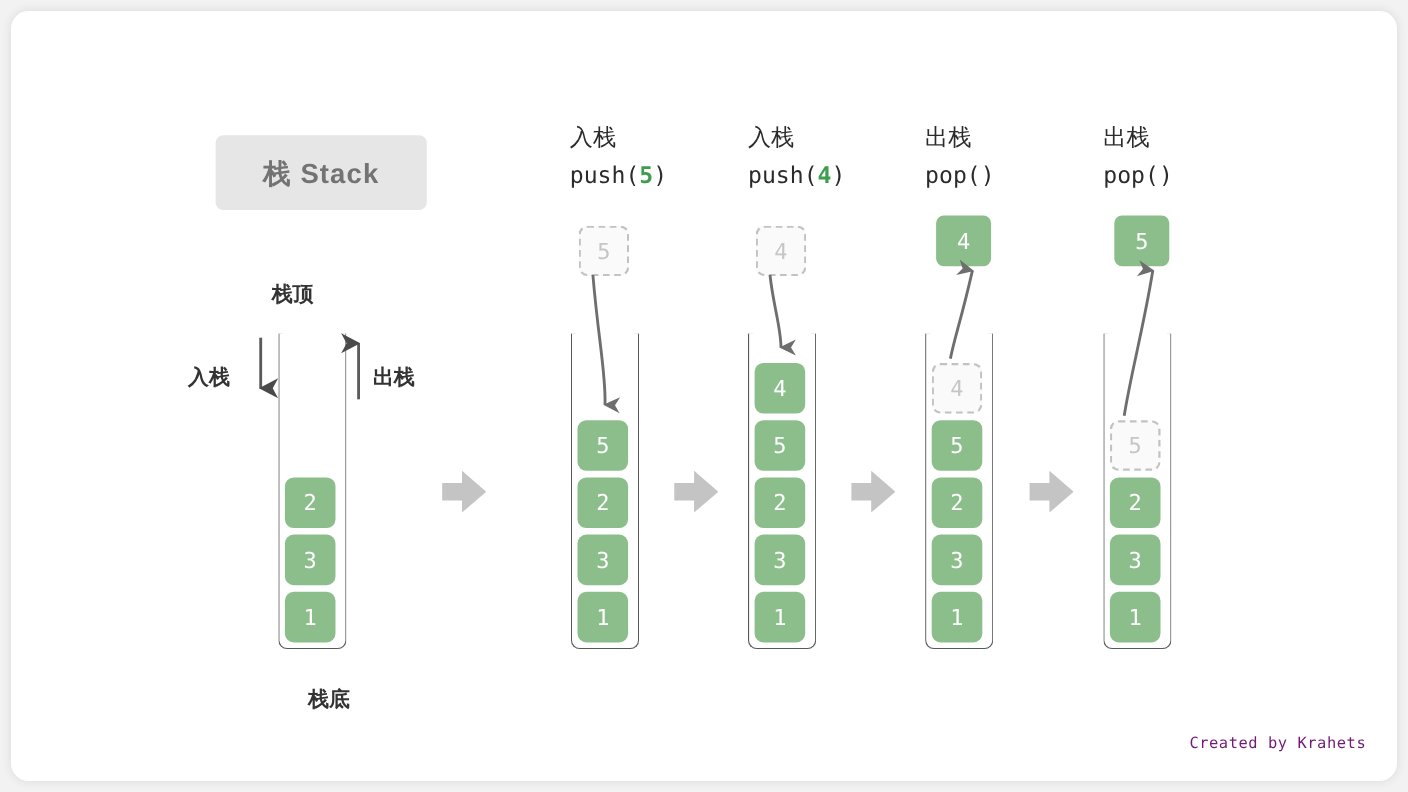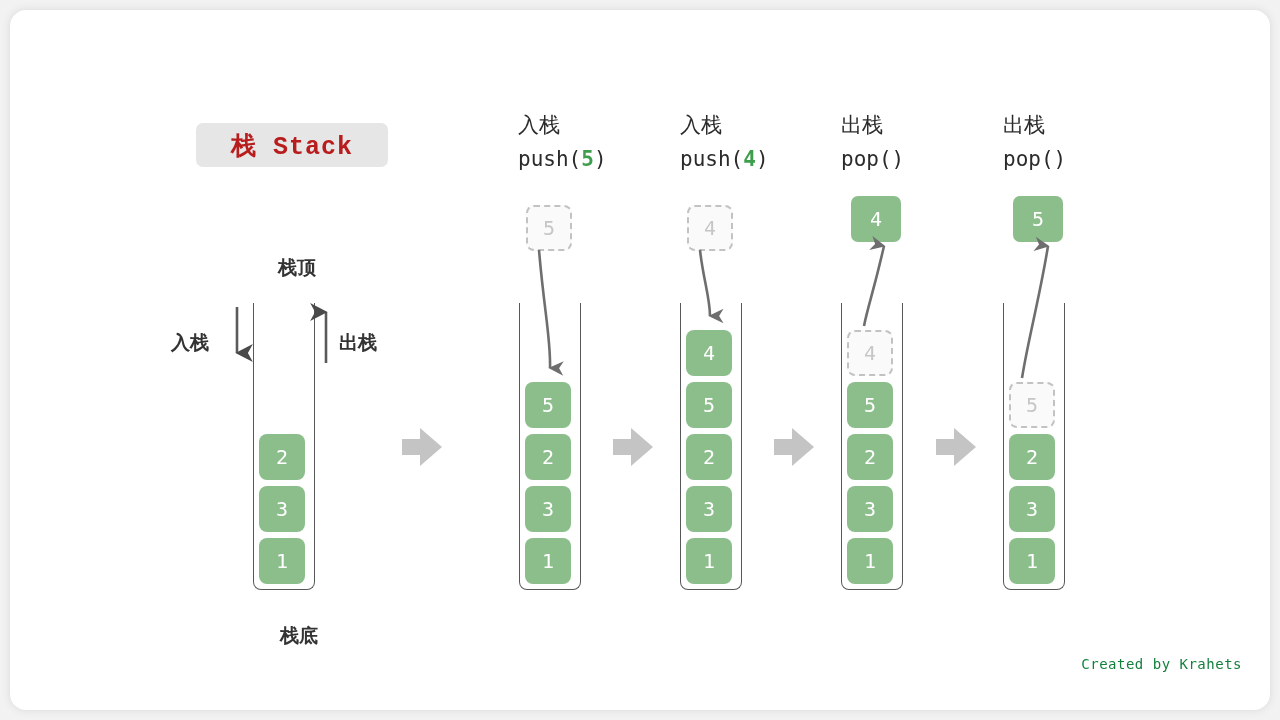--- a/index.html
+++ b/index.html
@@ -32,30 +32,30 @@
     box-shadow: 0 0 10px rgba(0,0,0,0.10);
     overflow: hidden;
   }
 
   
   #title-badge {
     position: absolute;
     left: 186px;
     top: 113px;
     width: 192px;
-    height: 44px;
+    height: 68px;
     background: #e6e6e6;
     border-radius: 7px;
     display: flex;
     align-items: center;
     justify-content: center;
-    font-family: Liberation Mono, monospace;
+    font-family: Liberation Sans, sans-serif;
     font-size: 25px;
     font-weight: bold;
-    color: #b91c1c;
+    color: #737373;
     letter-spacing: 1px;
   }
 
   
   .cn-label {
     position: absolute;
     font-family: "DejaVu Sans", sans-serif;
     font-size: 19px;
     font-weight: bold;
     color: #333333;
@@ -128,38 +128,38 @@
     top: 0;
     width: 1260px;
     height: 700px;
     pointer-events: none;
   }
 
   
   #credit {
     position: absolute;
     right: 28px;
-    bottom: 38px;
+    bottom: 26px;
     font-family: "DejaVu Sans Mono", monospace;
     font-size: 14px;
-    color: #15803d;
+    color: #701a75;
     letter-spacing: 0.5px;
   }
 </style>
 </head>
 <body>
 
 <div id="canvas">
   <div id="card">
 
     <div id="title-badge">
       <span>栈 Stack</span>
     </div>
 
-    <div class="cn-label" style="left:268px; top:245px;">栈顶</div>
+    <div class="cn-label" style="left:237px; top:245px;">栈顶</div>
 
     <div class="cn-label" style="left:161px; top:320px;">入栈</div>
 
     <div class="cn-label" style="left:329px; top:320px;">出栈</div>
 
     <div class="cn-label" style="left:270px; top:613px;">栈底</div>
 
     <div class="stack-box" style="left:243px; top:293px; width:62px; height:287px;"></div>
 
     <div class="cell" style="left:249px; top:424px;">2</div>

